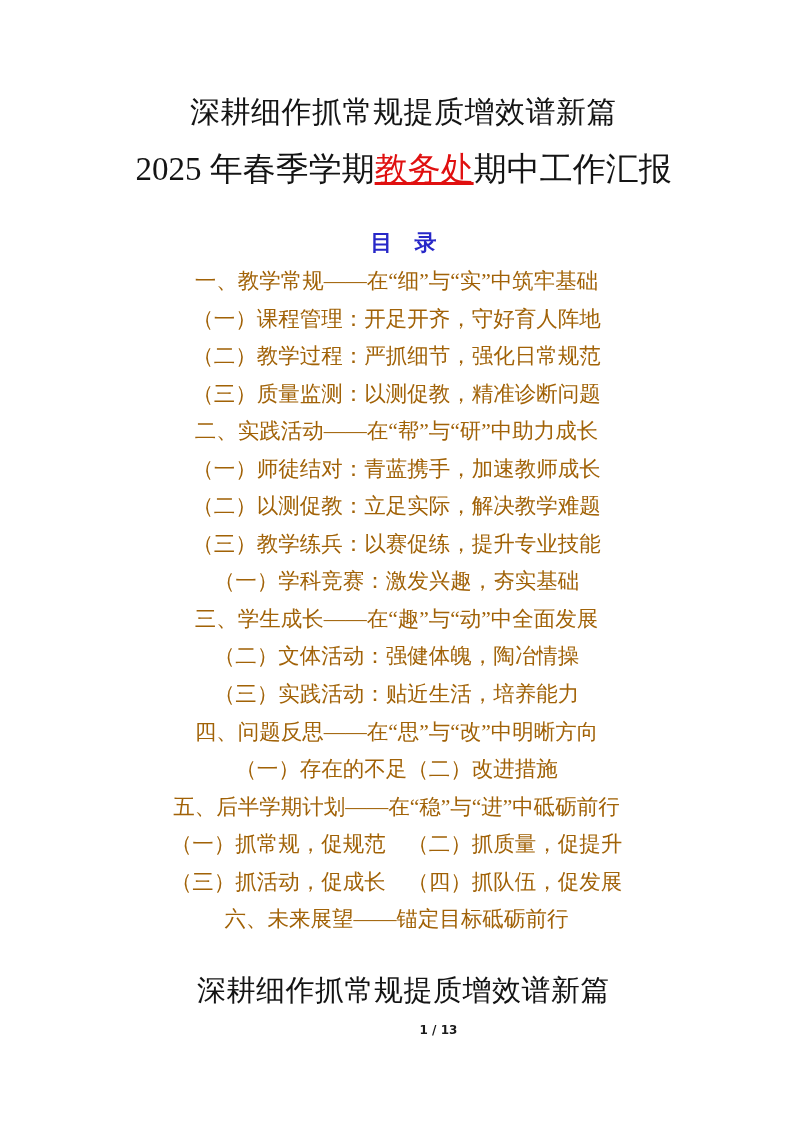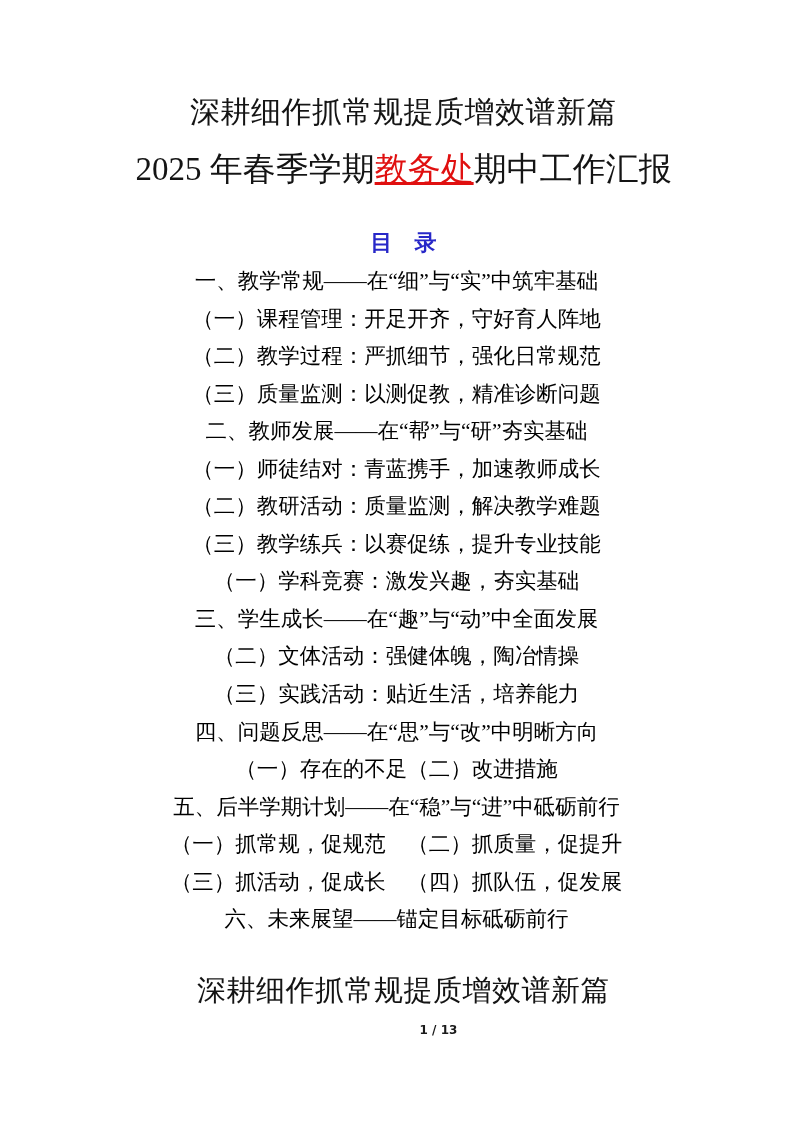--- a/index.html
+++ b/index.html
@@ -44,21 +44,21 @@
     font-size: 22px;
     line-height: 28px;
     font-weight: bold;
     color: #2727c8;
   }
   #toc-list {
     position: absolute;
     top: 263px;
     left: 0;
     width: 793px;
-    color: #000000;
+    color: #a16207;
     font-size: 21.5px;
   }
   .toc-entry {
     height: 37.55px;
     line-height: 37.55px;
     text-align: center;
     white-space: nowrap;
   }
   .footer-title {
     top: 972px;
@@ -88,23 +88,23 @@
     <span>2025 年春季学期</span><span class="dept">教务处</span><span>期中工作汇报</span>
   </div>
 
   <div class="abs toc-heading">目　录</div>
 
   <div id="toc-list">
       <div class="toc-entry">一、教学常规——在“细”与“实”中筑牢基础</div>
       <div class="toc-entry">（一）课程管理：开足开齐，守好育人阵地</div>
       <div class="toc-entry">（二）教学过程：严抓细节，强化日常规范</div>
       <div class="toc-entry">（三）质量监测：以测促教，精准诊断问题</div>
-      <div class="toc-entry">二、教师发展——在“帮”与“研”夯实基础</div>
+      <div class="toc-entry">二、实践活动——在“帮”与“研”中助力成长</div>
       <div class="toc-entry">（一）师徒结对：青蓝携手，加速教师成长</div>
-      <div class="toc-entry">（二）教研活动：质量监测，解决教学难题</div>
+      <div class="toc-entry">（二）以测促教：立足实际，解决教学难题</div>
       <div class="toc-entry">（三）教学练兵：以赛促练，提升专业技能</div>
       <div class="toc-entry">（一）学科竞赛：激发兴趣，夯实基础</div>
       <div class="toc-entry">三、学生成长——在“趣”与“动”中全面发展</div>
       <div class="toc-entry">（二）文体活动：强健体魄，陶冶情操</div>
       <div class="toc-entry">（三）实践活动：贴近生活，培养能力</div>
       <div class="toc-entry">四、问题反思——在“思”与“改”中明晰方向</div>
       <div class="toc-entry">（一）存在的不足（二）改进措施</div>
       <div class="toc-entry">五、后半学期计划——在“稳”与“进”中砥砺前行</div>
       <div class="toc-entry">（一）抓常规，促规范　（二）抓质量，促提升</div>
       <div class="toc-entry">（三）抓活动，促成长　（四）抓队伍，促发展</div>

